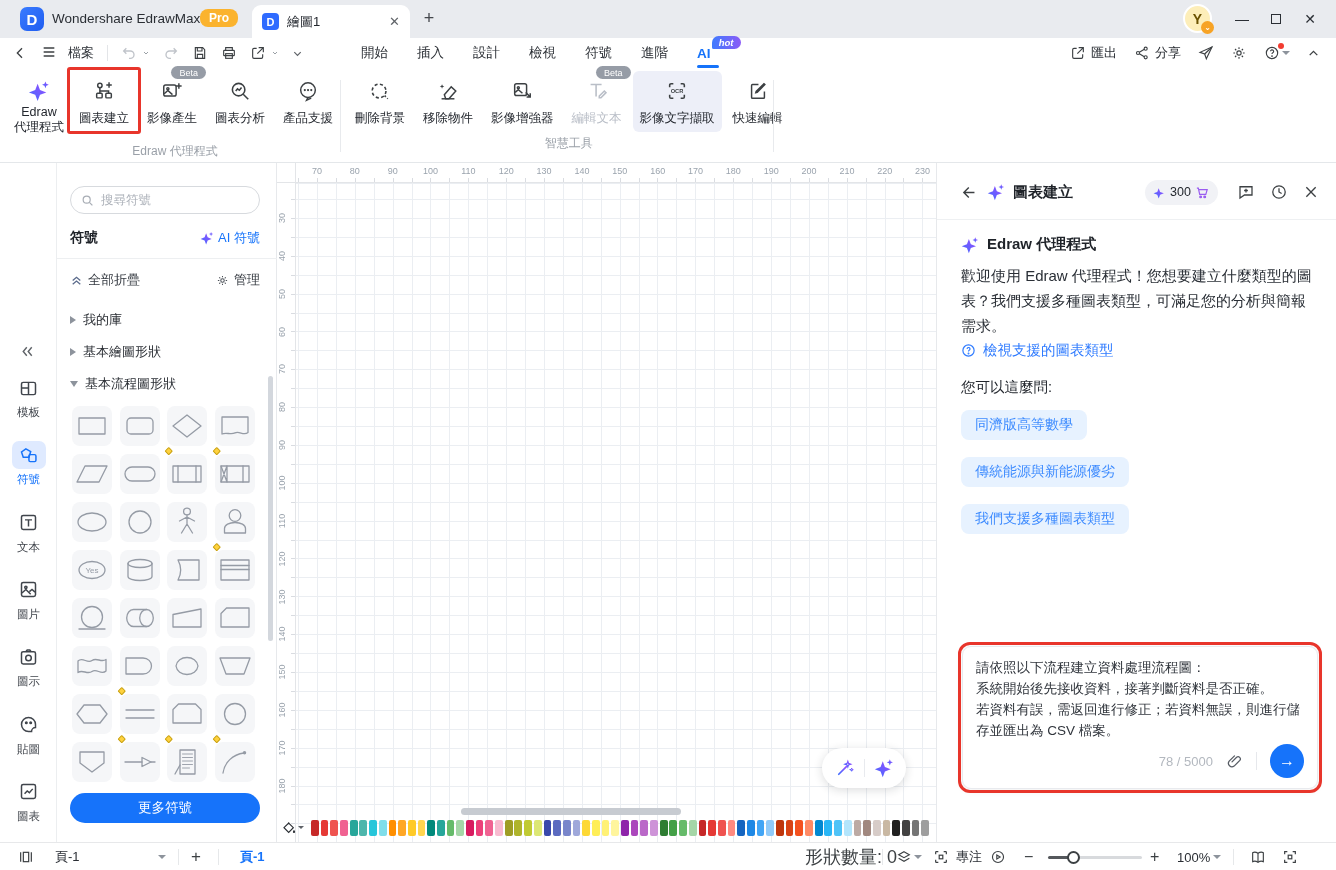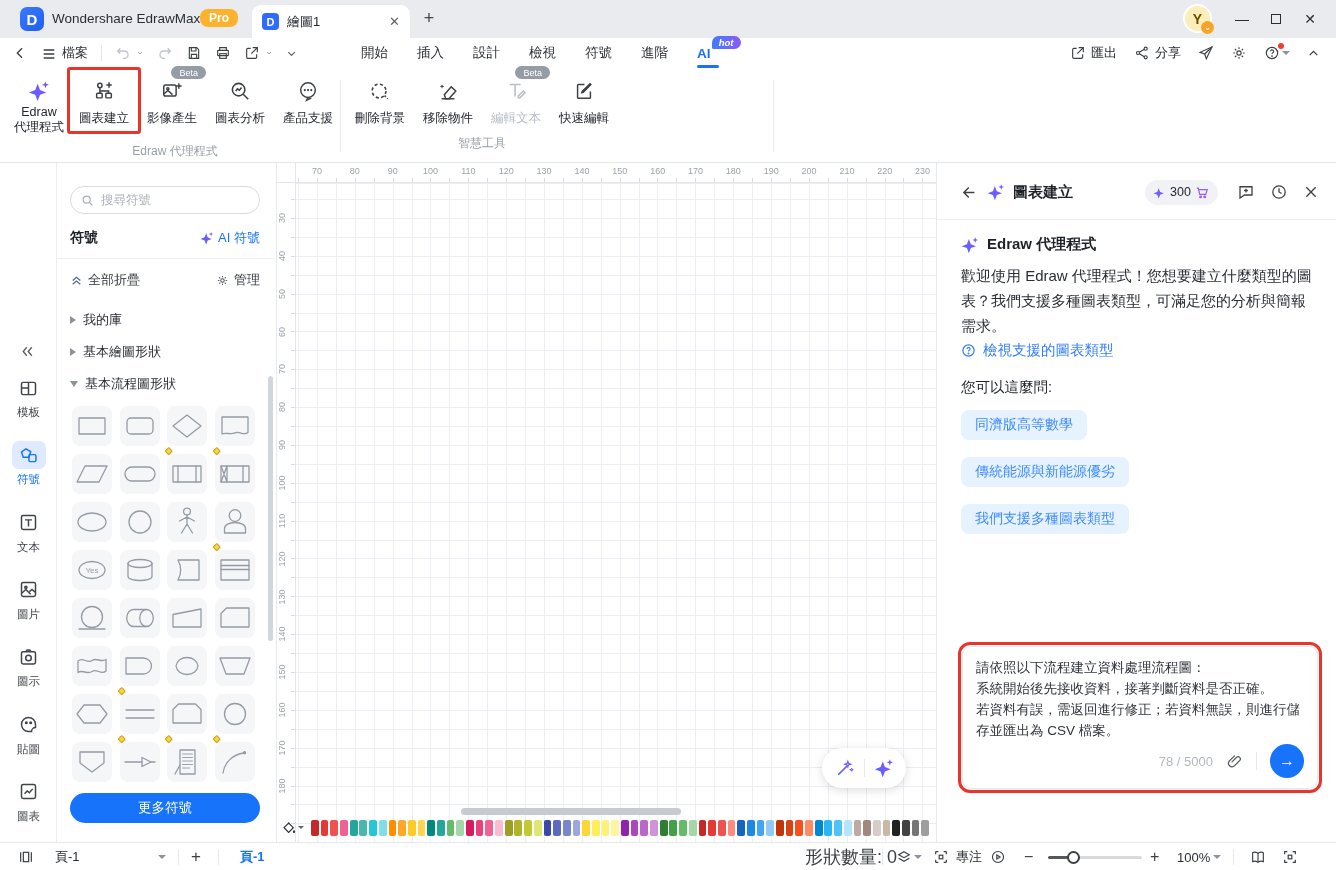--- a/index.html
+++ b/index.html
@@ -21,21 +21,21 @@
 #avatar{position:absolute;left:1183px;top:4px;width:29px;height:29px;border-radius:50%;background:#fdeeb9;border:2px solid #fff;color:#6b5200;font-weight:bold;font-size:14px;display:flex;align-items:center;justify-content:center}
 #avatar .crown{position:absolute;right:-4px;bottom:-3px;width:13px;height:13px;border-radius:50%;background:#f7a325;color:#fff;font-size:8px;display:flex;align-items:center;justify-content:center}
 .winbtn{position:absolute;top:7px;width:26px;height:24px;display:flex;align-items:center;justify-content:center;color:#2a2e34;font-size:14px}
 #win-max .box{width:10px;height:10px;border:1.3px solid #2a2e34}
 
 #toolbar{position:absolute;left:0;top:38px;width:1336px;height:30px;background:#fff}
 #tb-left{position:absolute;left:12px;top:0;height:30px;display:flex;align-items:center;gap:13px}
 #tb-left .ic{width:16px;height:16px;color:#3c4043}
 #tb-left .dis{color:#c0c4ca}
 .tb-caret{width:8px!important;height:8px!important;color:#9aa0a6!important;margin-left:-8px}
-#file-group{display:flex;align-items:flex-end;gap:5px;font-size:13px;color:#2a2e34}
+#file-group{display:flex;align-items:flex-start;gap:11px;font-size:13px;color:#2a2e34}
 #menu-row{position:absolute;left:361px;top:0;height:30px;display:flex;align-items:center;gap:29px;font-size:13.5px;color:#2a2e34}
 .menu-item{cursor:default}
 #ai-tab{position:relative;color:#1673fa;font-weight:bold}
 #ai-tab::after{content:"";position:absolute;left:0;bottom:-7px;width:22px;height:3px;background:#1673fa;border-radius:2px}
 #hot-badge{position:absolute;top:-10px;right:-30px;background:linear-gradient(90deg,#3f7bff,#8b5bf6);color:#fff;font-size:9.5px;font-style:italic;padding:1px 7px;border-radius:8px 8px 8px 2px}
 #toolbar-search{position:absolute;left:753px;top:3.5px;width:218px;height:23px;border:1px solid #dadce0;border-radius:12px;background:#fff;display:flex;align-items:center;padding:0 9px;gap:6px}
 #toolbar-search .ic{width:12px;height:12px;color:#9aa0a6}
 #toolbar-search input{border:none;outline:none;font-size:12px;color:#5f6368;width:100%;background:transparent}
 #toolbar-search input::placeholder{color:#a9adb4}
 #tb-right{position:absolute;right:16px;top:0;height:30px;display:flex;align-items:center;gap:17px;font-size:13px;color:#2a2e34}
@@ -390,29 +390,49 @@
           <div class="rbtn">
             <span class="ic">
               <svg viewBox="0 0 24 24" fill="none" stroke="currentColor" stroke-width="1.6">
                 <path d="M8 16l7.5-8.5 5 4.5L13 20.5H9.5z"></path>
                 <path d="M5 20.5h14"></path>
                 <path d="M5.5 4.5l.7 1.8 1.8.7-1.8.7-.7 1.8-.7-1.8-1.8-.7 1.8-.7z" fill="currentColor" stroke="none"></path>
               </svg>
             </span>
             <span class="rlabel">移除物件</span>
           </div>
+          <div class="rbtn">
+            <span class="ic">
+              <svg viewBox="0 0 24 24" fill="none" stroke="currentColor" stroke-width="1.6">
+                <rect x="4" y="4" width="13" height="13" rx="2"></rect>
+                <circle cx="8" cy="8.5" r="1.1"></circle>
+                <path d="M4.5 13.5l3.5-3 4.5 4"></path>
+                <path d="M16 13.5l5 5M21 14.5v4h-4"></path>
+              </svg>
+            </span>
+            <span class="rlabel">影像增強器</span>
+          </div>
           <div class="rbtn dis">
             <span class="beta">Beta</span>
             <span class="ic">
               <svg viewBox="0 0 24 24" fill="none" stroke="currentColor" stroke-width="1.7">
                 <path d="M5 5h12M11 5v13"></path>
                 <path d="M14.5 17.5l5.5-5.5 1.8 1.8-5.5 5.5h-1.8z"></path>
               </svg>
             </span>
             <span class="rlabel">編輯文本</span>
+          </div>
+          <div class="rbtn sel">
+            <span class="ic">
+              <svg viewBox="0 0 24 24" fill="none" stroke="currentColor" stroke-width="1.7">
+                <path d="M8 4H5.5A1.5 1.5 0 0 0 4 5.5V8M16 4h2.5A1.5 1.5 0 0 1 20 5.5V8M8 20H5.5A1.5 1.5 0 0 1 4 18.5V16M16 20h2.5a1.5 1.5 0 0 0 1.5-1.5V16"></path>
+                <text x="12" y="14.3" font-size="6.2" font-weight="bold" text-anchor="middle" fill="currentColor" stroke="none">OCR</text>
+              </svg>
+            </span>
+            <span class="rlabel">影像文字擷取</span>
           </div>
           <div class="rbtn">
             <span class="ic">
               <svg viewBox="0 0 24 24" fill="none" stroke="currentColor" stroke-width="1.6">
                 <path d="M19 12.5V19a1 1 0 0 1-1 1H6a1 1 0 0 1-1-1V6a1 1 0 0 1 1-1h6.5"></path>
                 <path d="M11 13.5L19.5 5l-1-1L10 12.5l-.4 1.4z"></path>
               </svg>
             </span>
             <span class="rlabel">快速編輯</span>
           </div>

